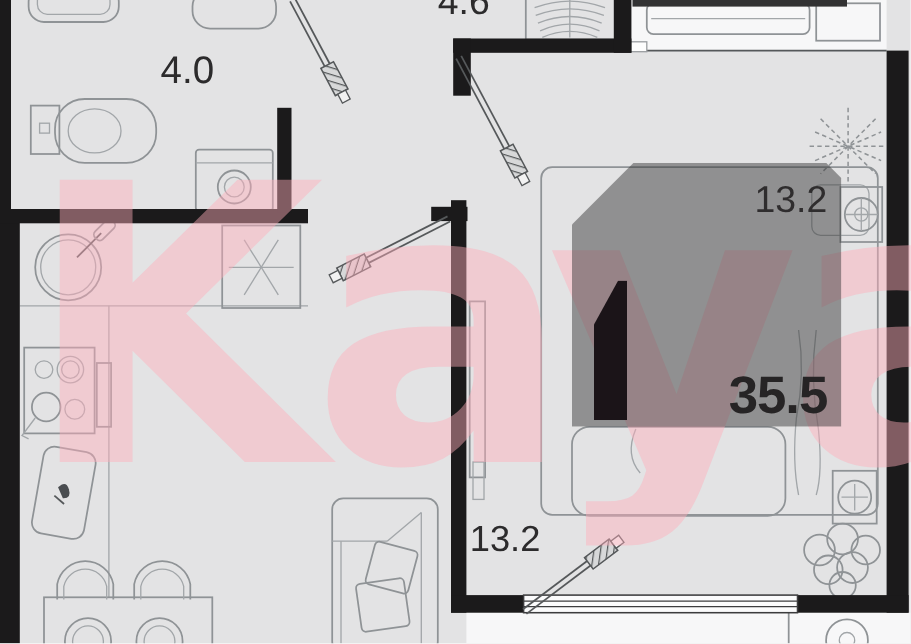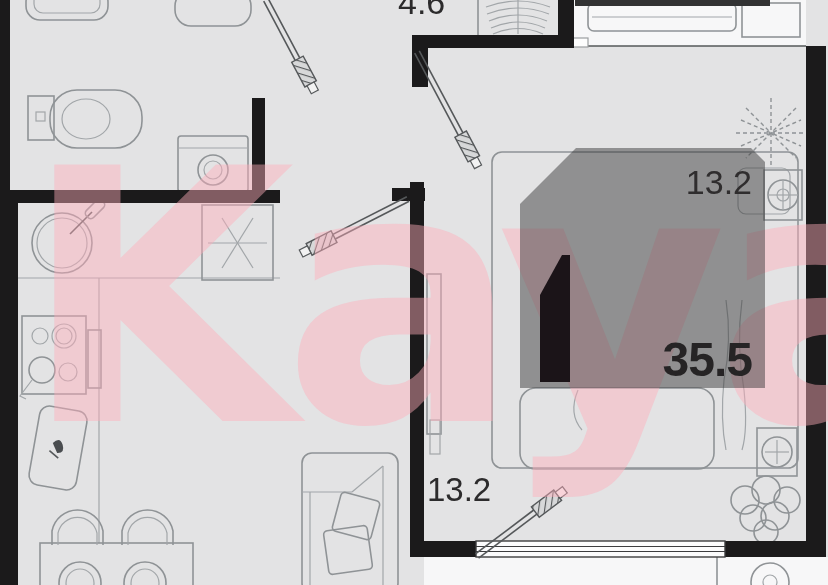--- a/index.html
+++ b/index.html
@@ -248,16 +248,17 @@
   </svg>
 
   <div class="watermark">Kayan</div>
 
   <div class="area-badge">
     <div class="badge-glyph"></div>
     <div class="badge-num">13.2</div>
     <div class="badge-total">35.5</div>
   </div>
 
+  <div class="room-label label-bathroom">4.0</div>
   <div class="room-label label-hall">4.6</div>
   <div class="room-label label-bedroom">13.2</div>
 
 </div>
 
 </body></html>

